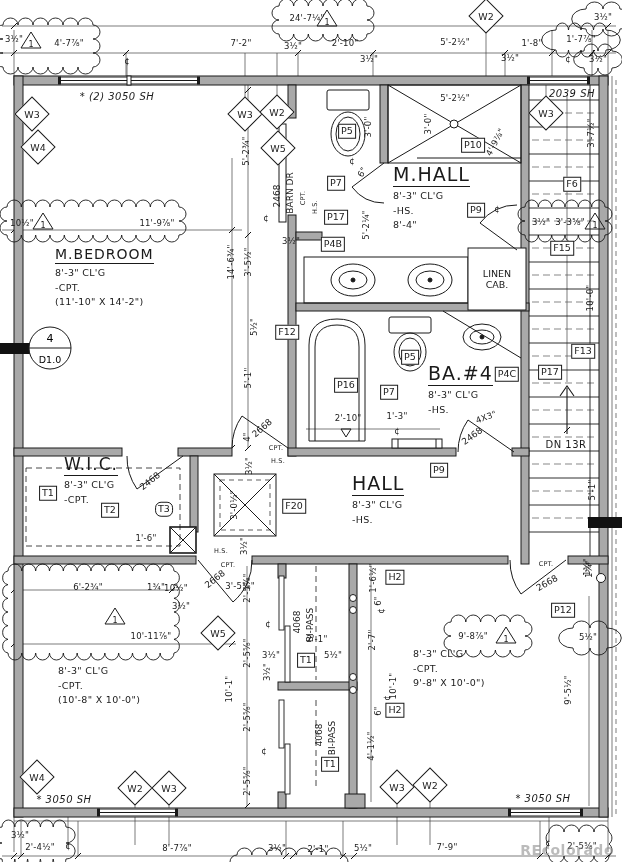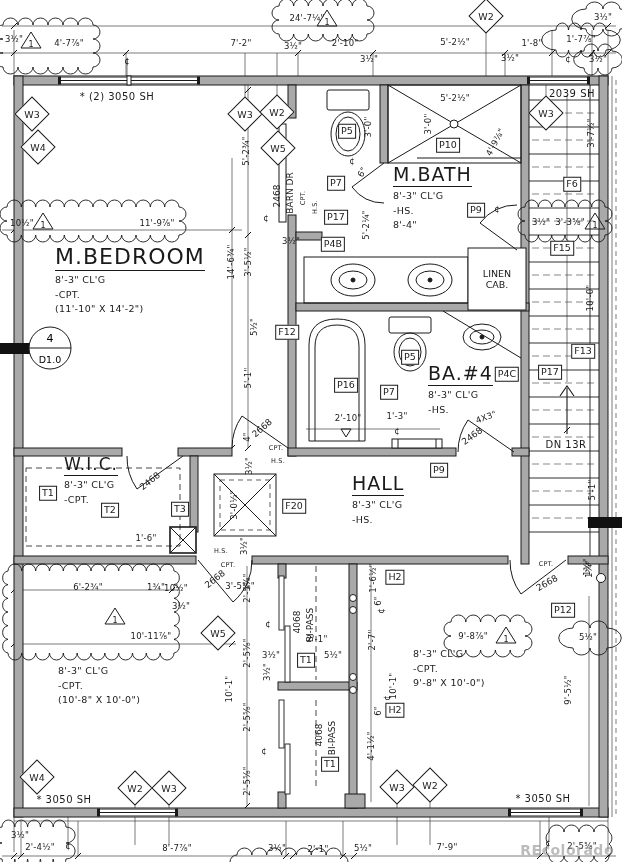--- a/index.html
+++ b/index.html
@@ -3,21 +3,21 @@
 <meta charset="utf-8">
 <style>
   html,body{margin:0;padding:0;background:#e8e8e8;}
   #sheet{position:relative;width:622px;height:862px;background:#fff;overflow:hidden;
          font-family:"DejaVu Sans",sans-serif;color:#1a1a1a;}
   #plan{position:absolute;left:0;top:0;}
   #anno{position:absolute;left:0;top:0;width:622px;height:862px;}
   .lbl{position:absolute;transform:translate(-50%,-50%);white-space:nowrap;color:#1a1a1a;}
   .dim{font-size:8.5px;letter-spacing:.2px;}
   .door{font-size:9px;}
-  .win{font-size:10px;letter-spacing:.5px;}
+  .win{font-size:10px;font-style:italic;letter-spacing:.5px;}
   .fn{font-size:6.5px;letter-spacing:.2px;}
   .dn{font-size:10px;letter-spacing:.5px;}
   .box{border:1.3px solid #1a1a1a;background:#fff;padding:0 2px;font-size:9.5px;line-height:12.5px;}
   .dia{position:absolute;width:23px;height:23px;background:#fff;border:1.3px solid #1a1a1a;
        transform:translate(-50%,-50%) rotate(45deg);}
   .dia>span{position:absolute;inset:0;display:flex;align-items:center;justify-content:center;
        transform:rotate(-45deg);font-size:9.5px;}
   .room{position:absolute;}
   .room .rn{display:inline-block;border-bottom:1.7px solid #1a1a1a;padding-bottom:1px;letter-spacing:1px;}
   .room .nt{font-size:9.5px;line-height:11.5px;letter-spacing:.3px;margin-top:3px;}
@@ -356,36 +356,36 @@
       <span class="lbl fn" style="left: 315px; top: 207px; transform: translate(-50%, -50%) rotate(-90deg);">H.S.</span>
       <span class="lbl fn" style="left: 276px; top: 448px;">CPT.</span>
       <span class="lbl fn" style="left: 278px; top: 461px;">H.S.</span>
       <span class="lbl fn" style="left: 221px; top: 551px;">H.S.</span>
       <span class="lbl fn" style="left: 228px; top: 565px;">CPT.</span>
       <span class="lbl fn" style="left: 546px; top: 564px;">CPT.</span>
       <span class="lbl box" style="left: 347px; top: 131px;">P5</span>
       <span class="lbl box" style="left: 336px; top: 183px;">P7</span>
       <span class="lbl box" style="left: 336px; top: 217px;">P17</span>
       <span class="lbl box" style="left: 333px; top: 244px;">P4B</span>
-      <span class="lbl box" style="left: 448px; top: 145px;">P10</span>
+      <span class="lbl box" style="left: 473px; top: 145px;">P10</span>
       <span class="lbl box" style="left: 476px; top: 210px;">P9</span>
       <span class="lbl box" style="left: 572px; top: 184px;">F6</span>
       <span class="lbl box" style="left: 550px; top: 248px; margin-left: 12px;">F15</span>
       <span class="lbl box" style="left: 583px; top: 351px;">F13</span>
       <span class="lbl box" style="left: 550px; top: 372px;">P17</span>
       <span class="lbl box" style="left: 287px; top: 332px;">F12</span>
       <span class="lbl box" style="left: 346px; top: 385px;">P16</span>
       <span class="lbl box" style="left: 410px; top: 357px;">P5</span>
       <span class="lbl box" style="left: 389px; top: 392px;">P7</span>
       <span class="lbl box" style="left: 507px; top: 374px;">P4C</span>
       <span class="lbl box" style="left: 439px; top: 470px;">P9</span>
       <span class="lbl box" style="left: 294px; top: 506px;">F20</span>
       <span class="lbl box" style="left: 48px; top: 493px;">T1</span>
       <span class="lbl box" style="left: 110px; top: 510px;">T2</span>
-      <span class="lbl box" style="left: 180px; top: 509px;">T3</span>
+      <span class="lbl box" style="left: 164px; top: 509px; border-radius: 6px;">T3</span>
       <span class="lbl box" style="left: 306px; top: 660px;">T1</span>
       <span class="lbl box" style="left: 330px; top: 764px;">T1</span>
       <span class="lbl box" style="left: 395px; top: 577px;">H2</span>
       <span class="lbl box" style="left: 395px; top: 710px;">H2</span>
       <span class="lbl box" style="left: 563px; top: 610px;">P12</span>
       <span class="lbl dn" style="left: 566px; top: 444px;">DN 13R</span>
       <div class="dia" style="left: 32px; top: 114px;">
         <span>W3</span>
       </div>
       <div class="dia" style="left: 38px; top: 147px;">
@@ -417,22 +417,22 @@
       </div>
       <div class="dia" style="left: 169px; top: 788px;">
         <span>W3</span>
       </div>
       <div class="dia" style="left: 397px; top: 787px;">
         <span>W3</span>
       </div>
       <div class="dia" style="left: 430px; top: 785px;">
         <span>W2</span>
       </div>
-      <div class="room" style="left: 55px; top: 244px;"><span class="rn" style="font-size: 22px;">M.BEDROOM</span><div class="nt">8'-3" CL'G</div><div class="nt">-CPT.</div><div class="nt">(11'-10" X 14'-2")</div></div>
-      <div class="room" style="left: 393px; top: 163px;"><span class="rn" style="font-size: 19px;">M.BATH</span><div class="nt">8'-3" CL'G</div><div class="nt">-HS.</div><div class="nt">  8'-4"</div></div>
+      <div class="room" style="left: 55px; top: 244px;"><span class="rn" style="font-size: 14px;">M.BEDROOM</span><div class="nt">8'-3" CL'G</div><div class="nt">-CPT.</div><div class="nt">(11'-10" X 14'-2")</div></div>
+      <div class="room" style="left: 393px; top: 163px;"><span class="rn" style="font-size: 19px;">M.HALL</span><div class="nt">8'-3" CL'G</div><div class="nt">-HS.</div><div class="nt">  8'-4"</div></div>
       <div class="room" style="left: 428px; top: 362px;"><span class="rn" style="font-size: 19px;">BA.#4</span><div class="nt">8'-3" CL'G</div><div class="nt">-HS.</div></div>
       <div class="room" style="left: 64px; top: 454px;"><span class="rn" style="font-size: 17px;">W.I.C.</span><div class="nt">8'-3" CL'G</div><div class="nt">-CPT.</div></div>
       <div class="room" style="left: 352px; top: 472px;"><span class="rn" style="font-size: 19px;">HALL</span><div class="nt">8'-3" CL'G</div><div class="nt">-HS.</div></div>
       <div class="room" style="left: 58px; top: 662px;"><div class="nt">8'-3" CL'G</div><div class="nt">-CPT.</div><div class="nt">(10'-8" X 10'-0")</div></div>
       <div class="room" style="left: 413px; top: 645px;"><div class="nt">8'-3" CL'G</div><div class="nt">-CPT.</div><div class="nt">9'-8" X 10'-0")</div></div>
       <div class="lbl linen" style="left: 497px; top: 279px;">
         <div>LINEN</div>
         <div>CAB.</div>
       </div>
     </div>

